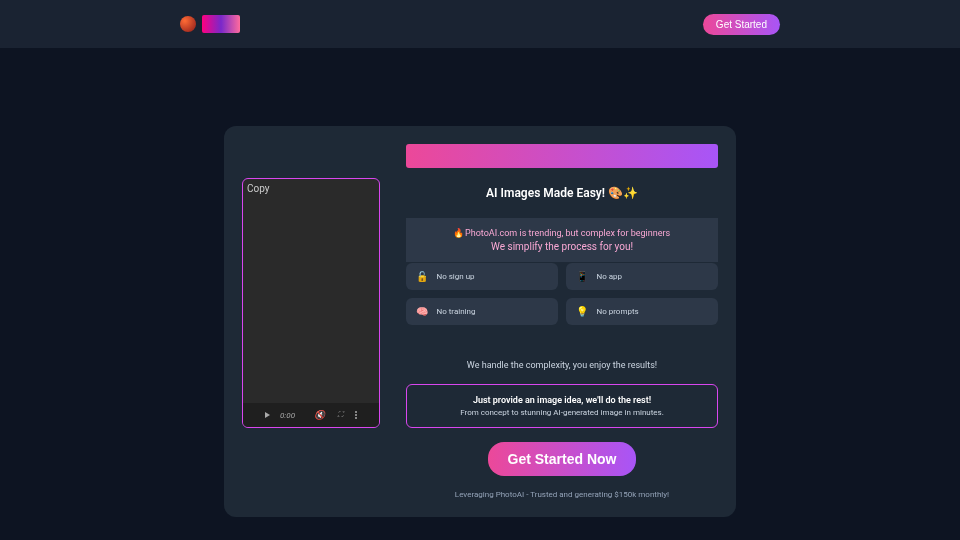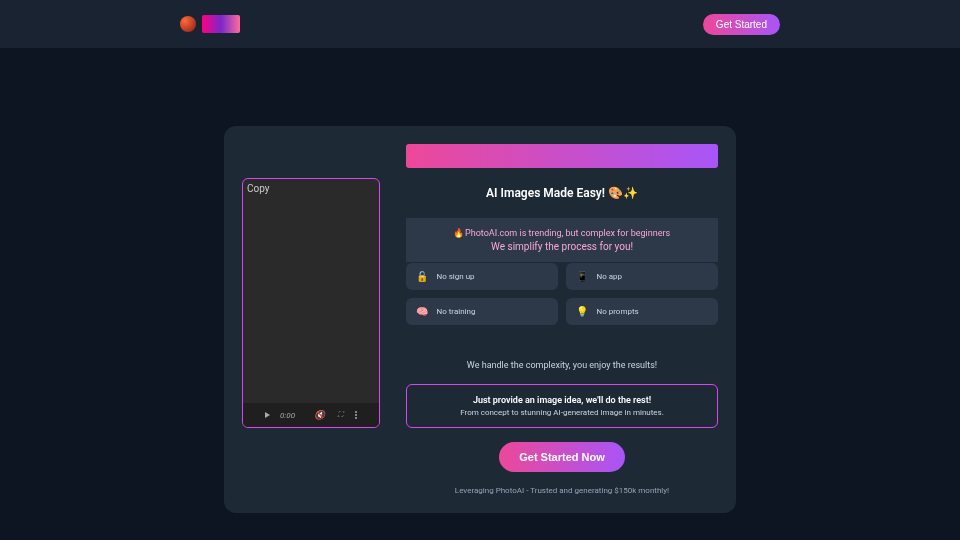--- a/index.html
+++ b/index.html
@@ -197,21 +197,21 @@
     .big-btn-wrap {
       text-align: center;
       margin-bottom: 14px;
     }
     .big-btn {
       background: linear-gradient(90deg, #ec4899, #a855f7);
       color: #fff;
       border: none;
       padding: 9px 20px;
       border-radius: 16px;
-      font-size: 11px;
+      font-size: 14px;
       font-weight: 600;
       cursor: pointer;
     }
     .footer-text {
       text-align: center;
       font-size: 8px;
       color: #94a3b8;
     }
   </style>
 </head>

